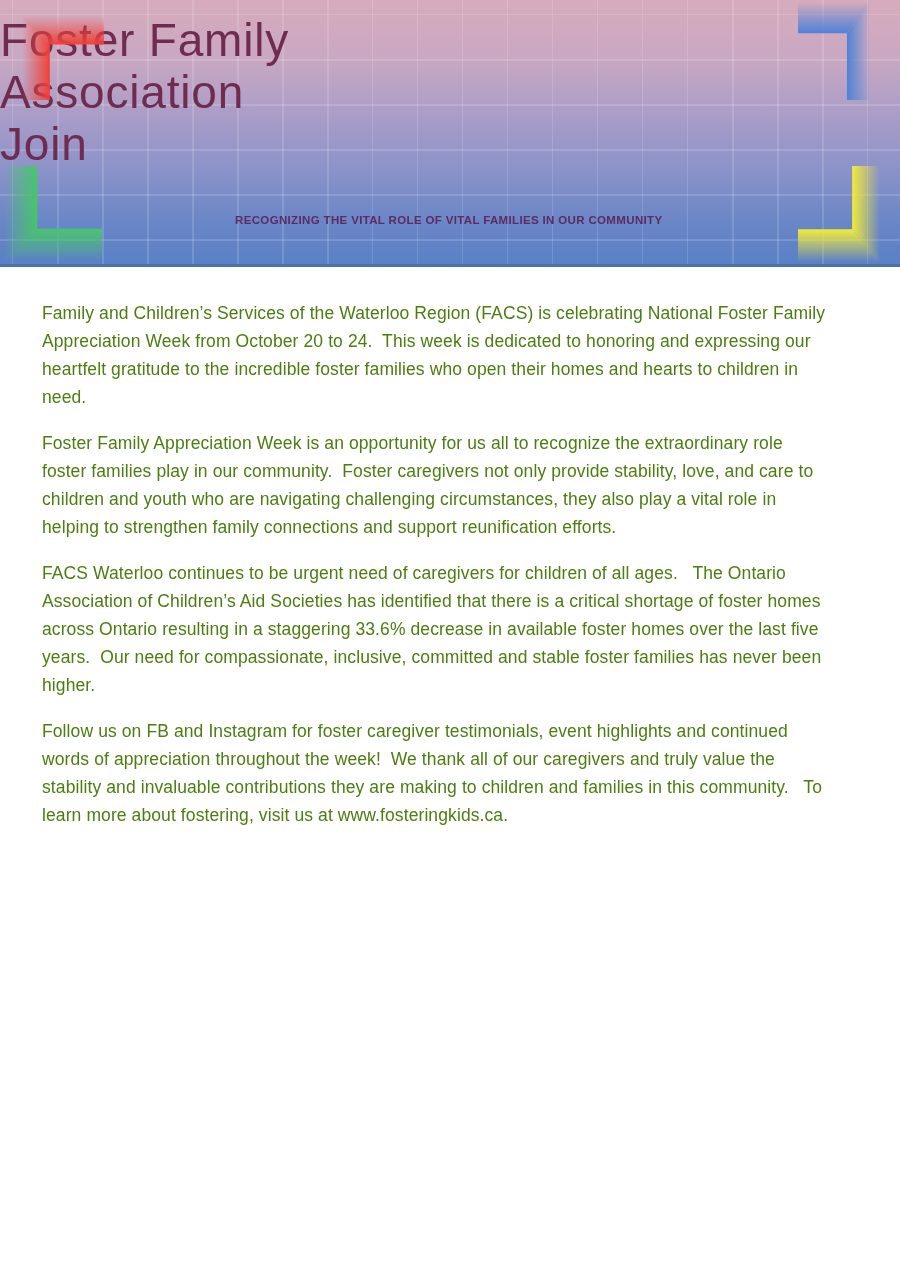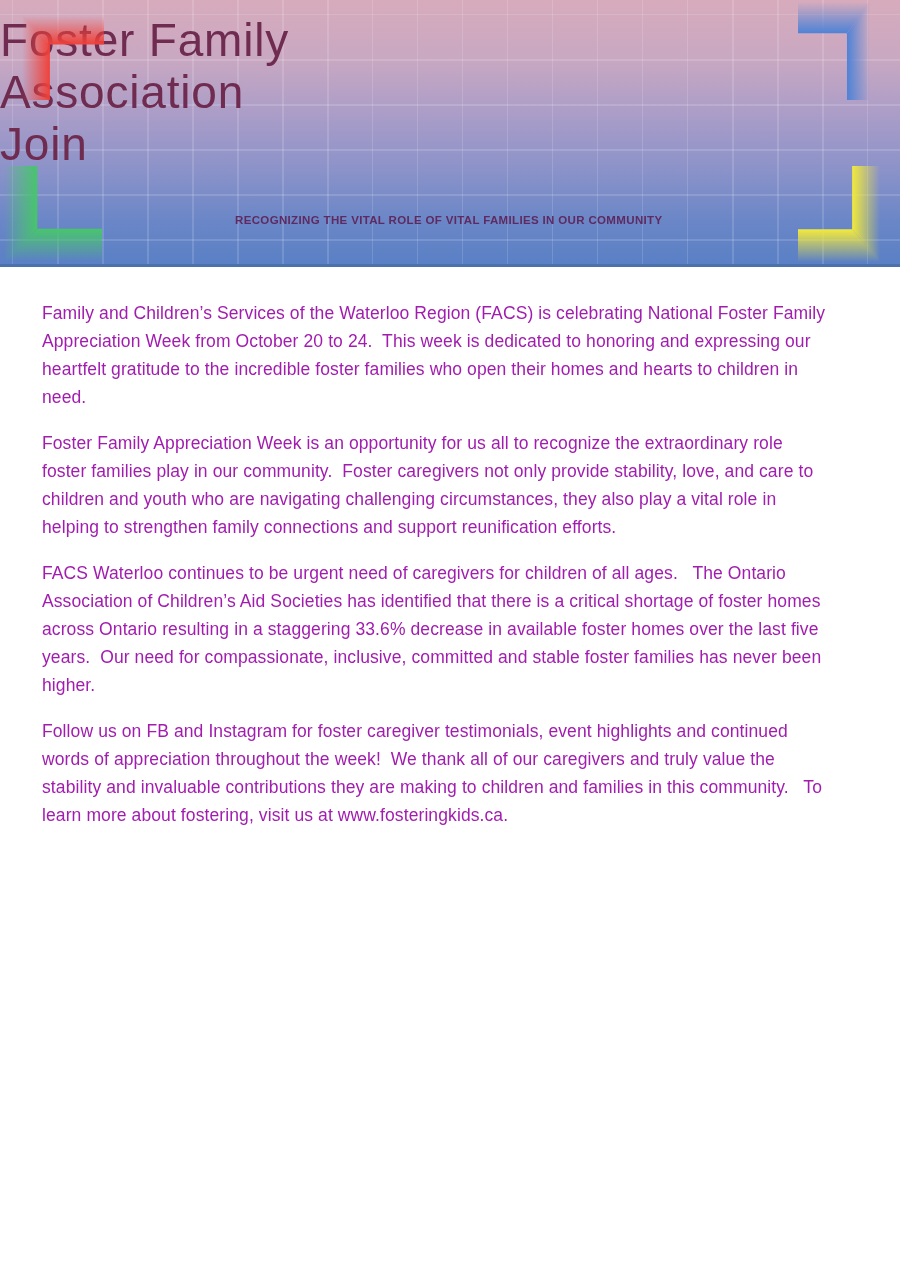--- a/index.html
+++ b/index.html
@@ -57,21 +57,21 @@
     font-size: 11.5px;
     line-height: 14.5px;
     font-weight: bold;
     letter-spacing: 0.35px;
     color: #5e2a60;
   }
 
   
   .article {
     padding: 32px 68px 60px 42px;
-    color: #a21caf;
+    color: #4d7c0f;
   }
   .article p {
     font-size: 17.5px;
     line-height: 28px;
     margin-bottom: 18px;
     white-space: pre-wrap;
     letter-spacing: 0.1px;
   }
 </style>
 </head>

